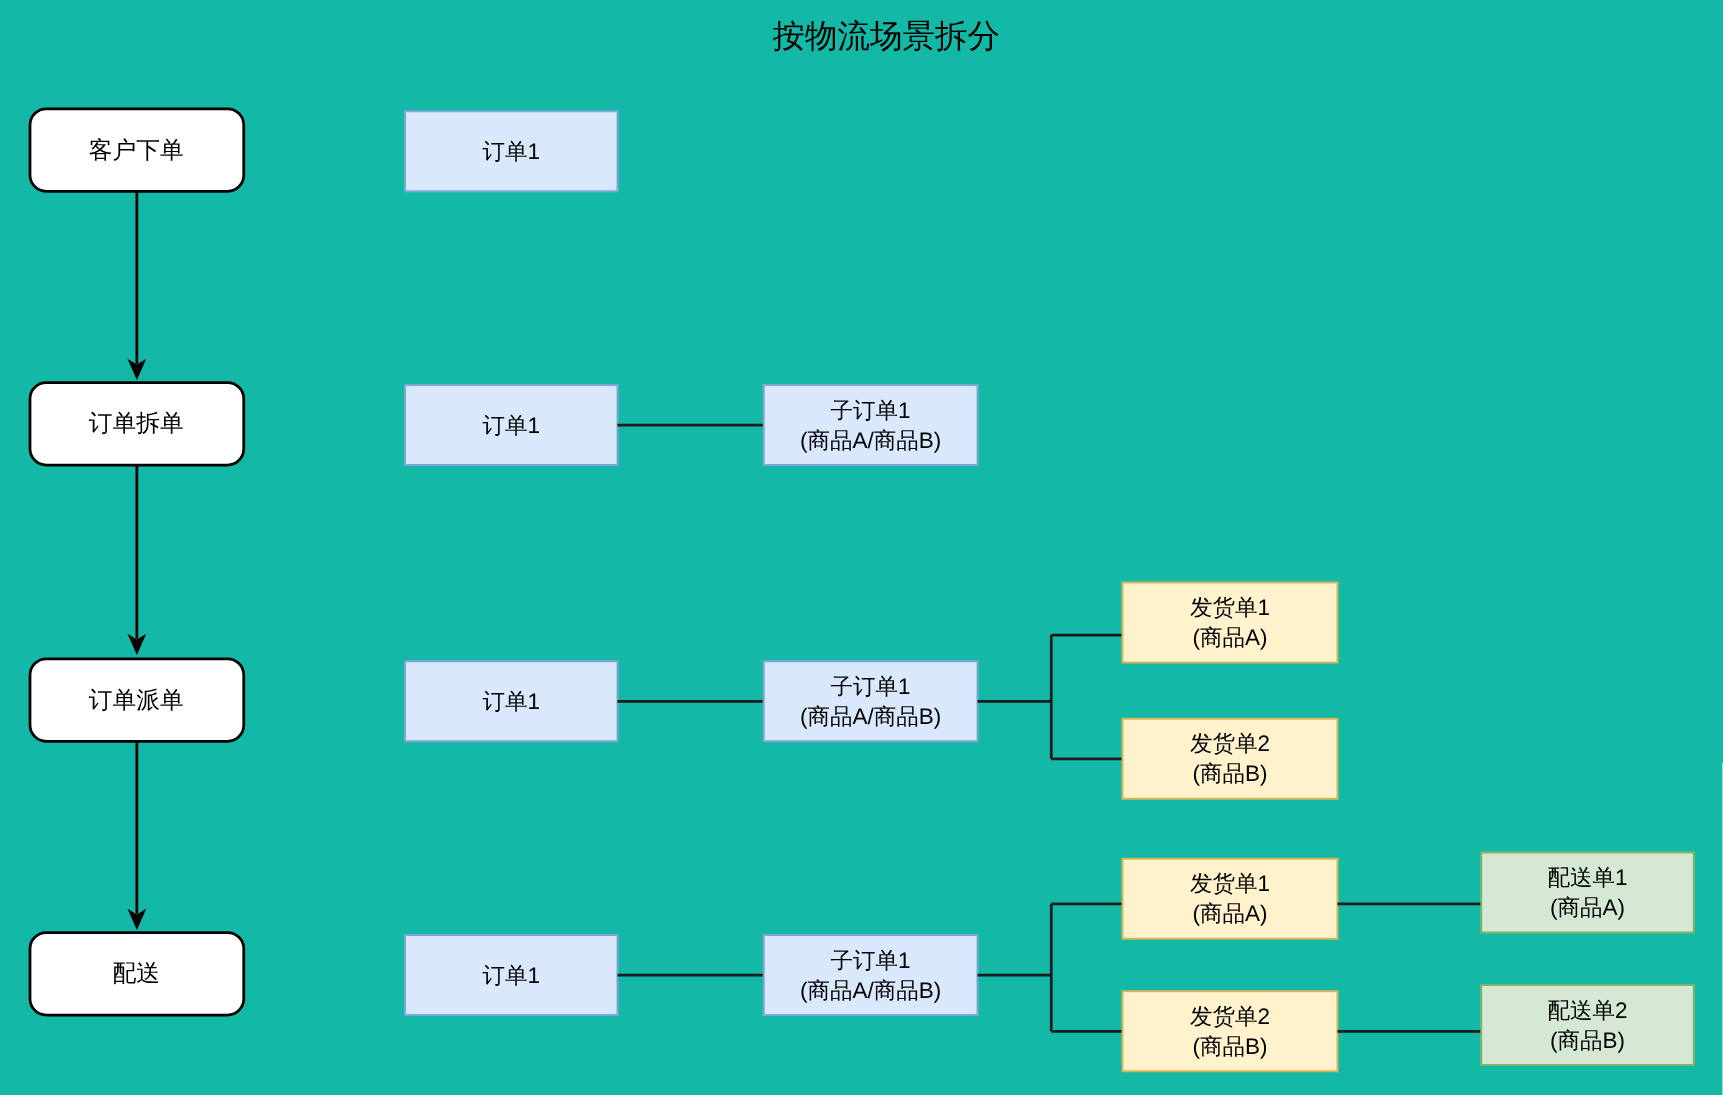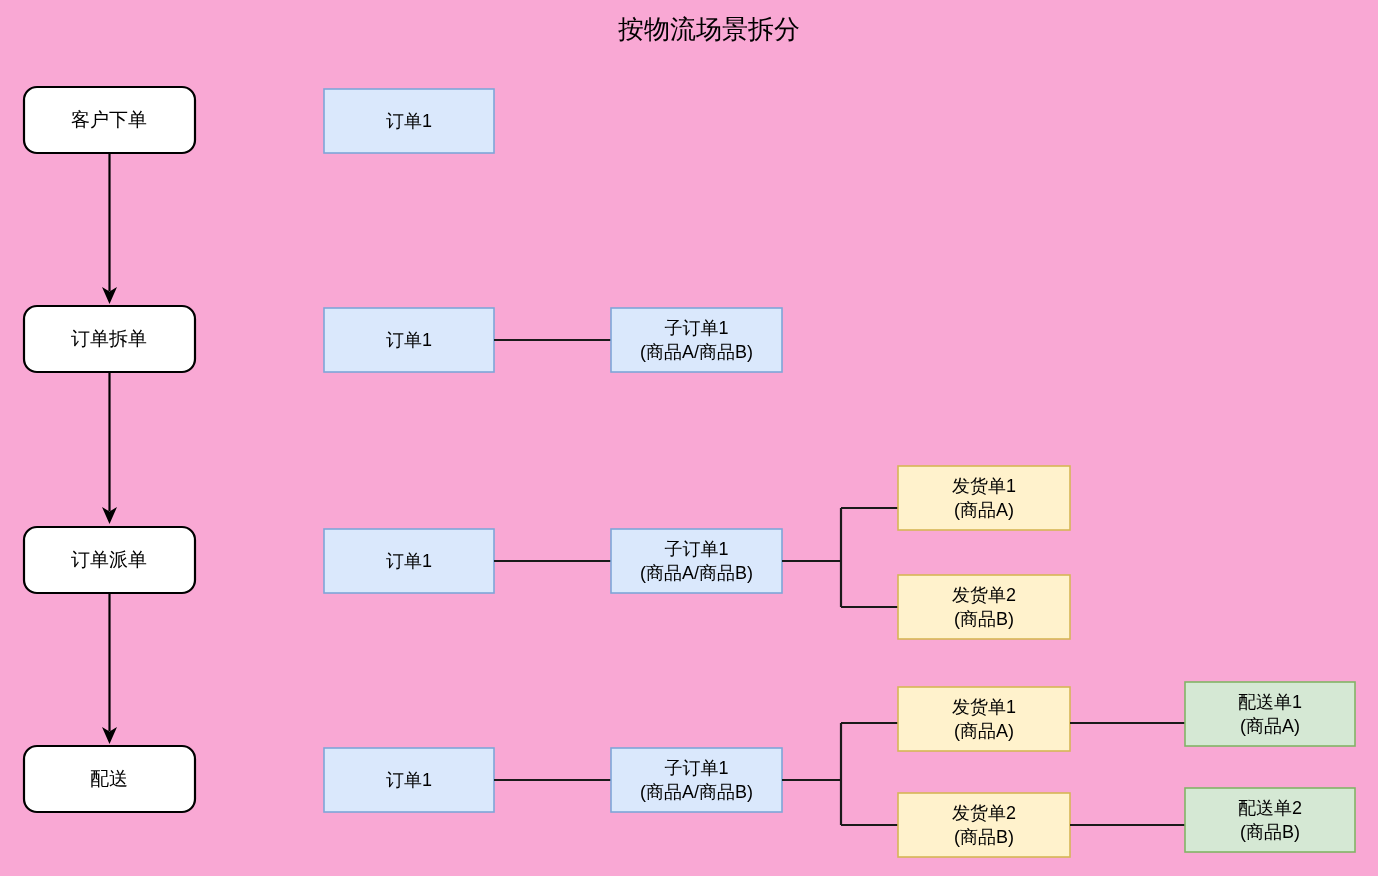--- a/index.html
+++ b/index.html
@@ -10,21 +10,21 @@
   body {
     width: 1378px;
     height: 876px;
     font-family: "Liberation Sans", "DejaVu Sans", sans-serif;
     overflow: hidden;
   }
   #canvas {
     position: relative;
     width: 1378px;
     height: 876px;
-    background: #f9a8d4;
+    background: #14b8a6;
   }
   svg.diagram {
     position: absolute;
     left: 0;
     top: 0;
     width: 1378px;
     height: 876px;
   }
   .diag-title {
     font-size: 26px;

